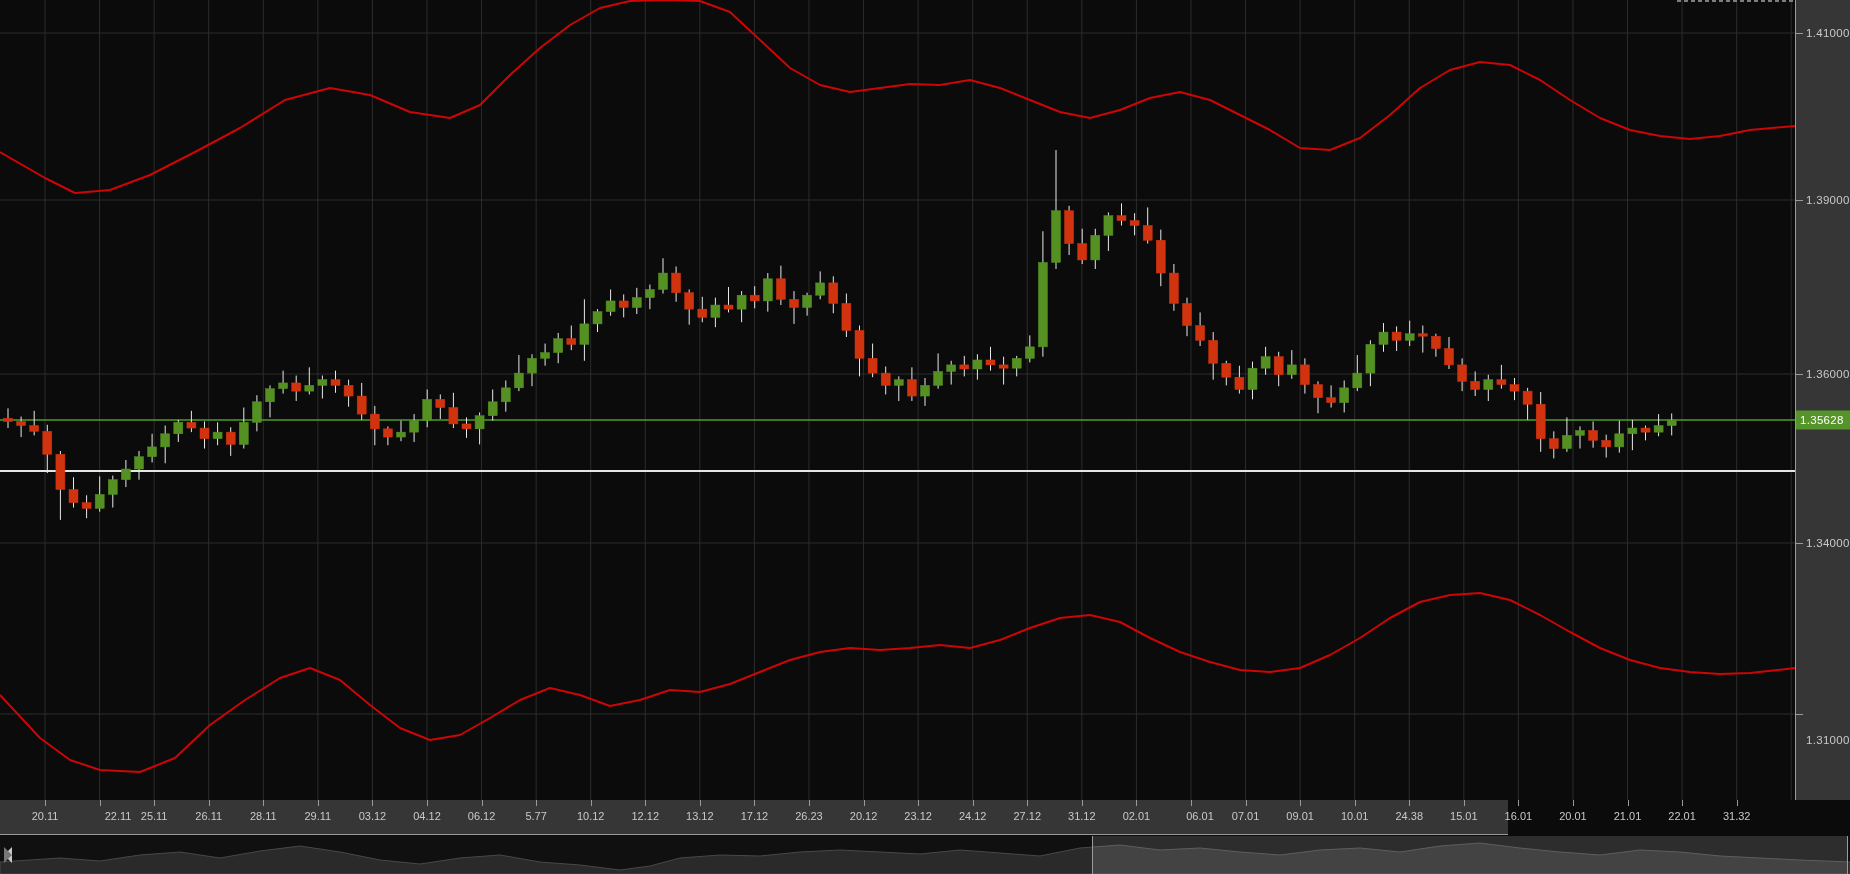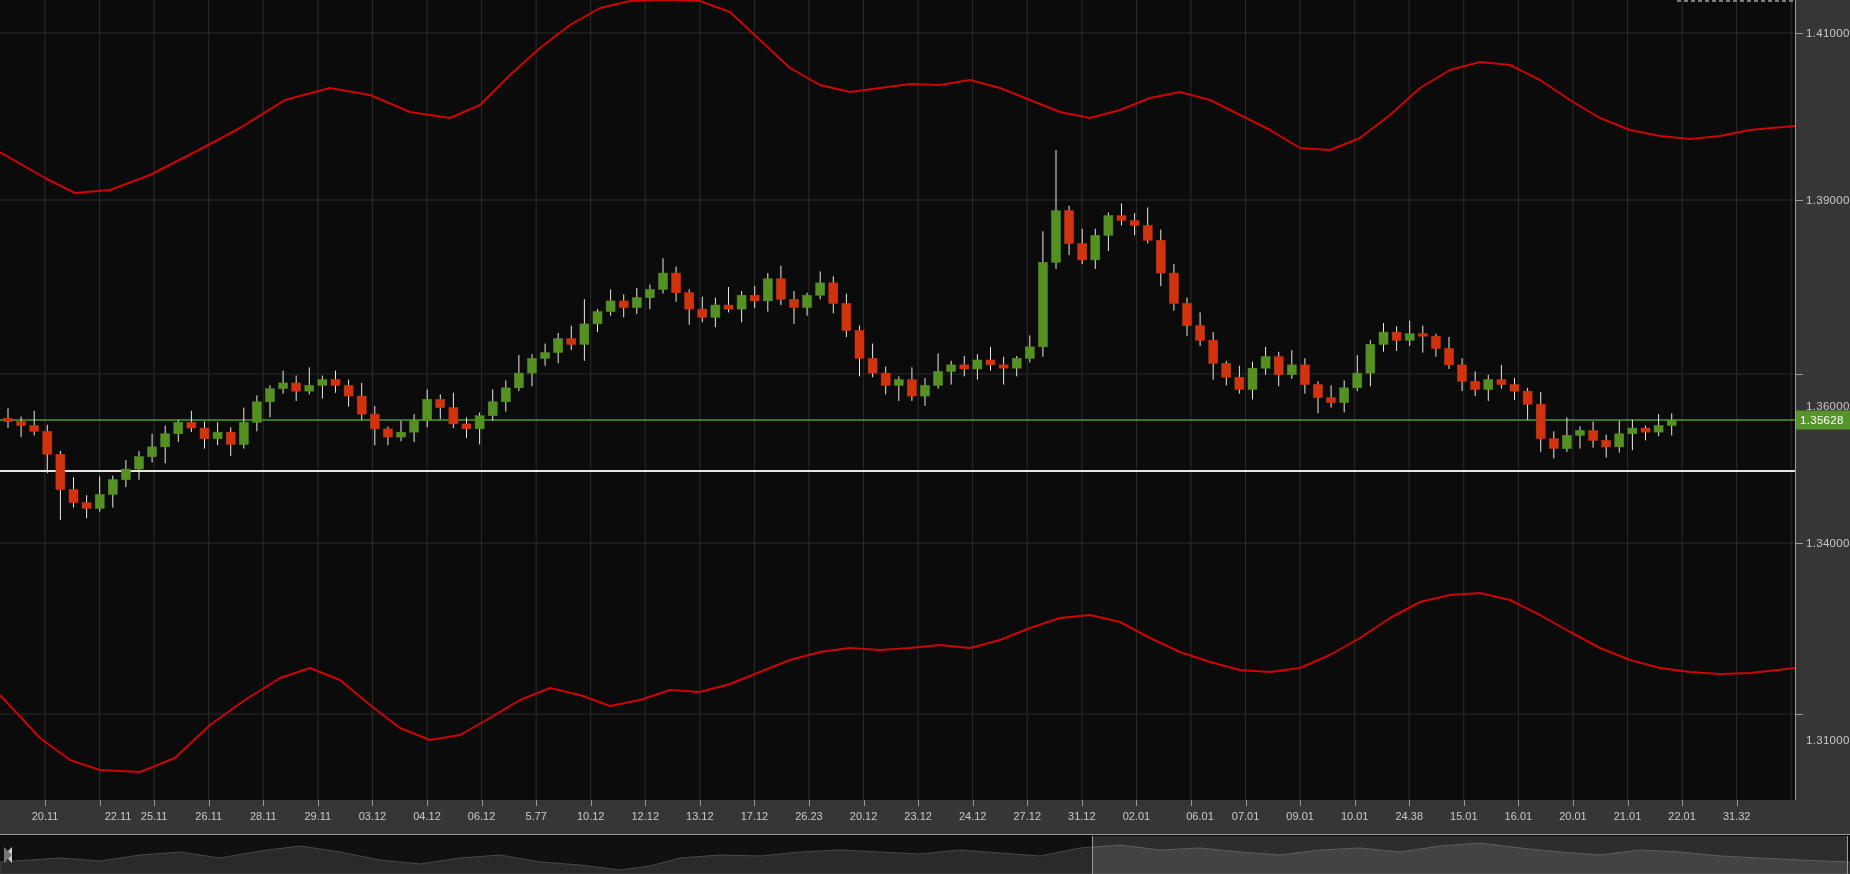--- a/index.html
+++ b/index.html
@@ -21,21 +21,21 @@
   .price-tick{
     position:absolute;left:0;width:7px;height:1px;background:#9a9a9a;
   }
   #current-price-label{
     position:absolute;left:0;right:0;height:19px;line-height:19px;
     color:#ffffff;font-size:11.5px;padding-left:4px;letter-spacing:.3px;
     transform:translateY(-50%);
   }
   
   #time-axis{
-    position:absolute;left:0;top:800px;width:1850px;height:35px;
+    position:absolute;left:0;top:800px;width:1508px;height:35px;
     background:#363636;border-bottom:1px solid #9a9a9a;box-sizing:border-box;
   }
   .date-label{
     position:absolute;top:10px;transform:translateX(-50%);
     color:#c9c9c9;font-size:11px;white-space:nowrap;
   }
   .date-tick{
     position:absolute;top:0;width:1px;height:6px;background:#9a9a9a;
   }
   
@@ -363,21 +363,21 @@
       <line x1="1677" y1="1" x2="1795" y2="1" stroke="#7d7d7d" stroke-width="2" stroke-dasharray="4 3"></line>
     </svg>
 
   <div id="price-axis">
     <div id="current-price-label" style="top: 420px; background: rgb(85, 148, 43);">1.35628</div>
   <div class="price-tick" style="top: 33px;"></div>
       <div class="price-label" style="top: 33px;">1.41000</div>
       <div class="price-tick" style="top: 200px;"></div>
       <div class="price-label" style="top: 200px;">1.39000</div>
       <div class="price-tick" style="top: 374px;"></div>
-      <div class="price-label" style="top: 374px; margin-top: 32px;">1.36000</div>
+      <div class="price-label" style="top: 374px;">1.36000</div>
       <div class="price-tick" style="top: 543px;"></div>
       <div class="price-label" style="top: 543px;">1.34000</div>
       <div class="price-tick" style="top: 714px;"></div>
       <div class="price-label" style="top: 714px; margin-top: 26px;">1.31000</div>
     </div>
 
   <div id="time-axis">
       <div class="date-tick" style="left: 45px;"></div>
       <div class="date-label" style="left: 45px;">20.11</div>
       <div class="date-tick" style="left: 99.57px;"></div>

